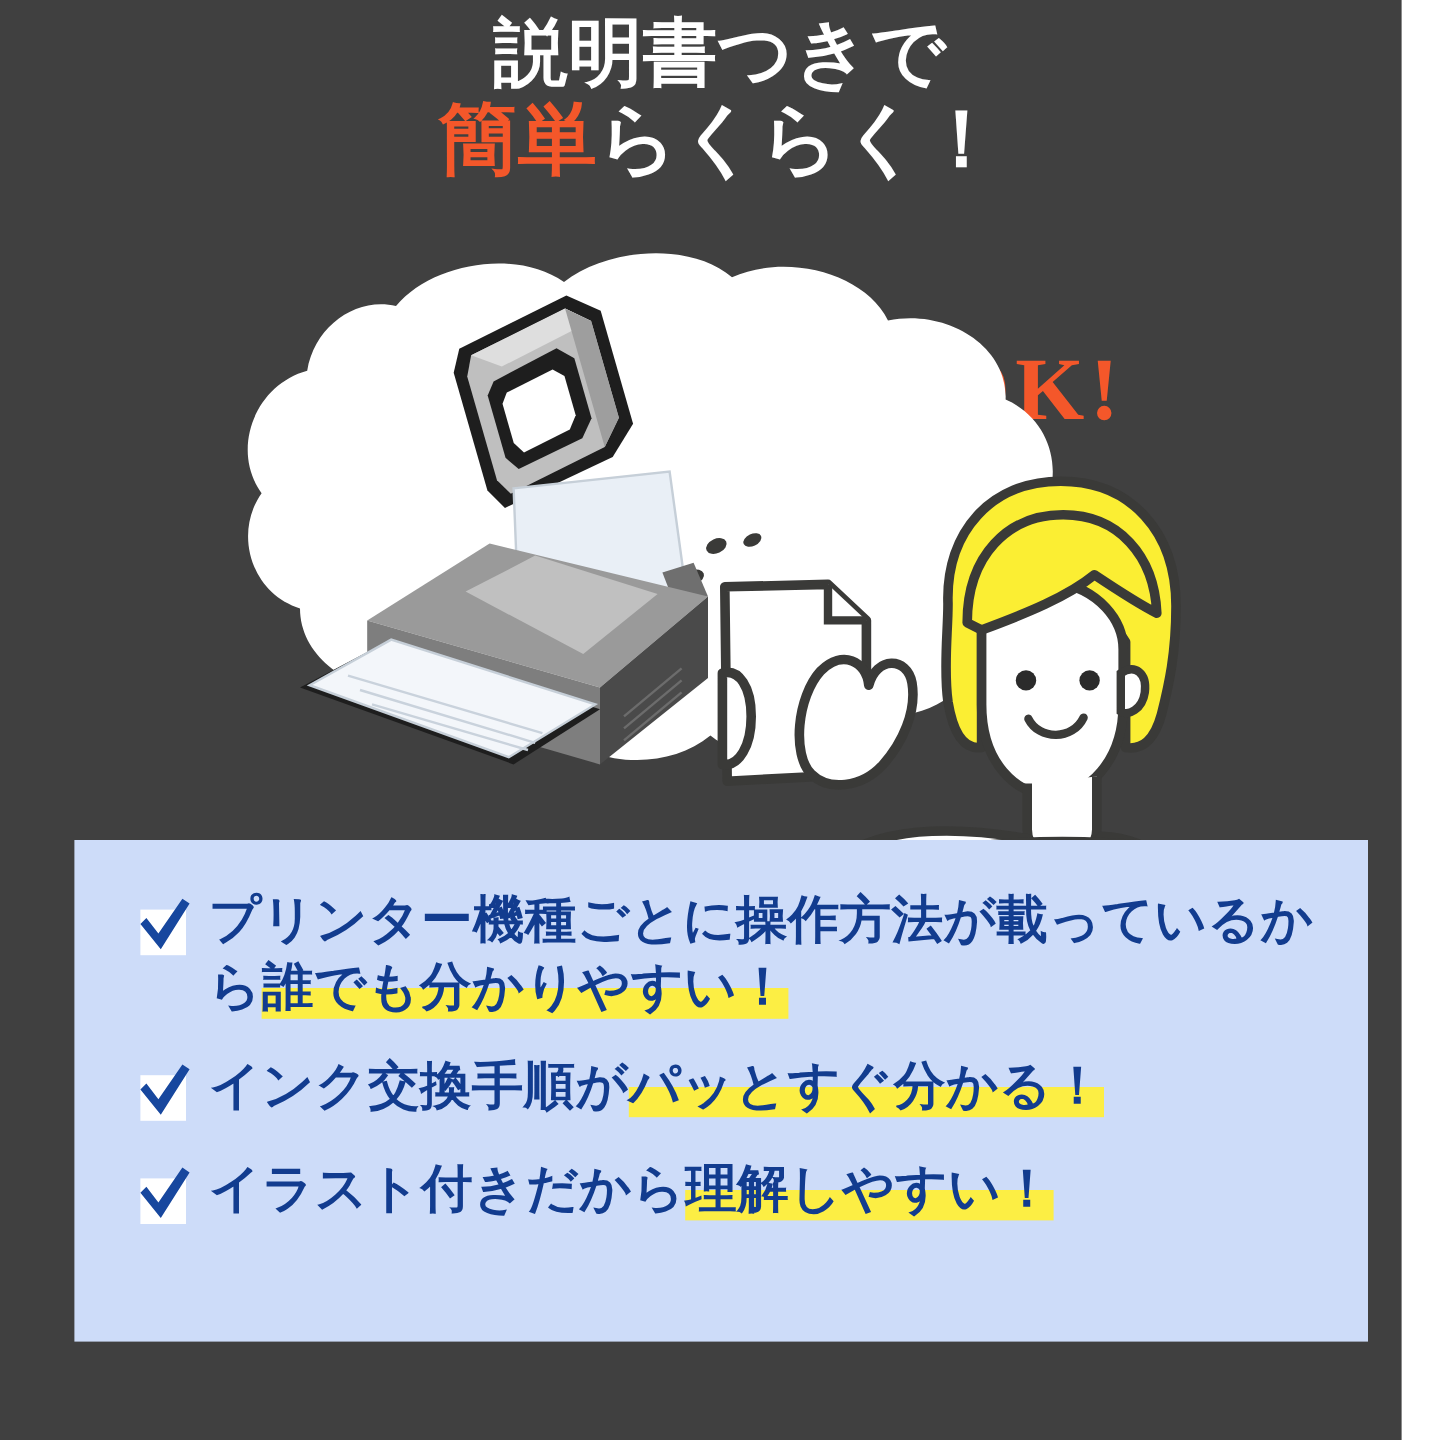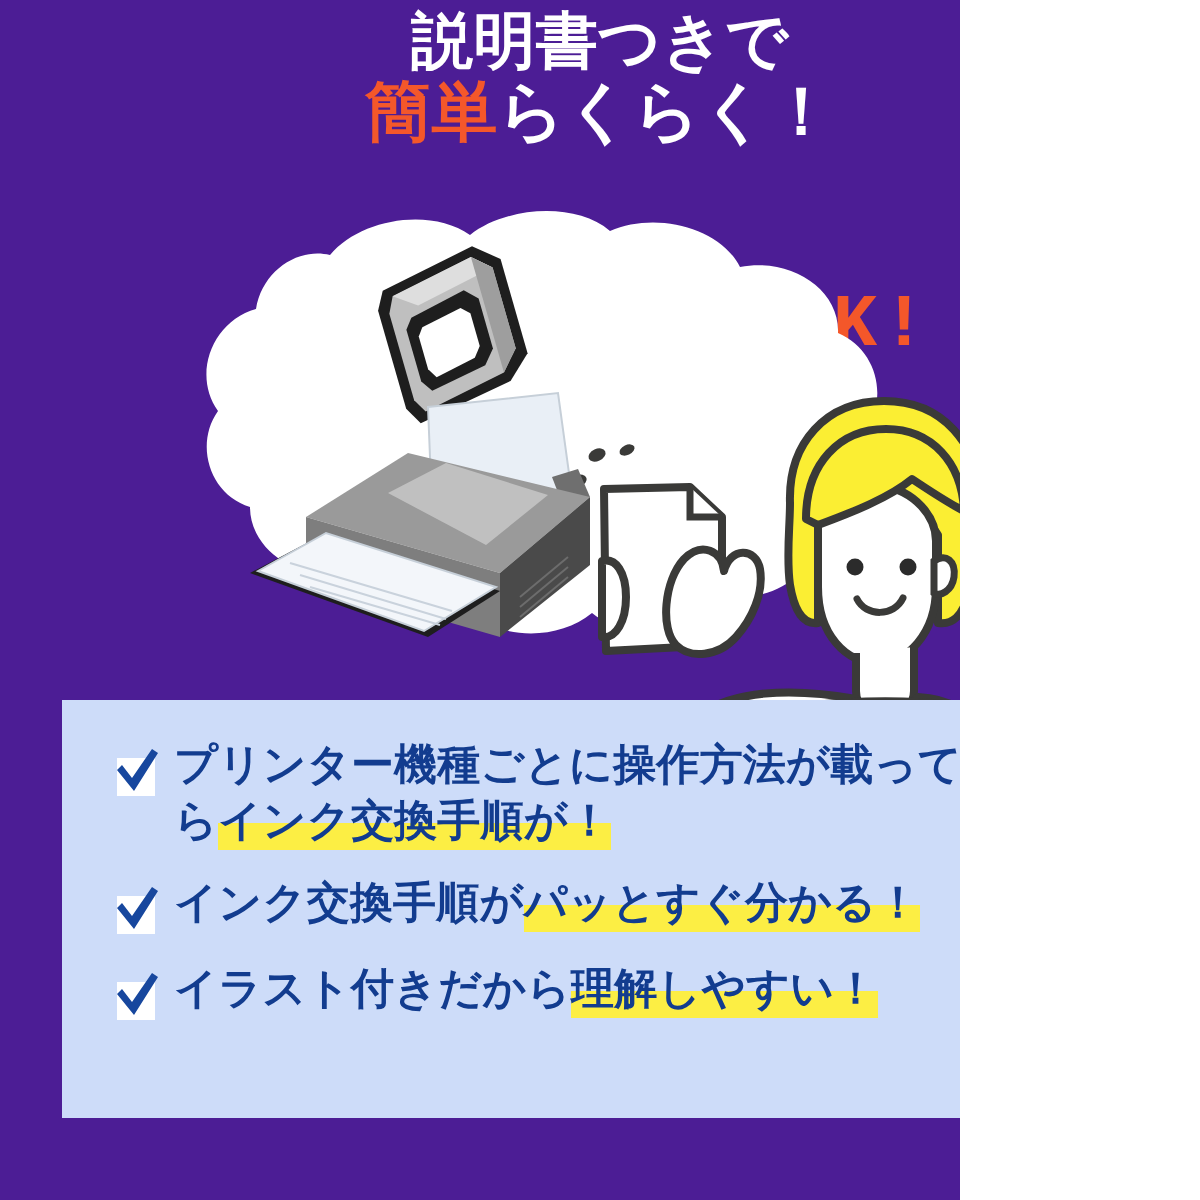--- a/index.html
+++ b/index.html
@@ -2,25 +2,25 @@
 <html lang="ja"><head>
 <meta charset="utf-8">
 <style>
   html, body {
     margin: 0;
     padding: 0;
     background: #ffffff;
   }
   #poster {
     position: relative;
-    width: 960px;
+    width: 1168px;
     height: 1200px;
-    background: #4c1d95;
+    background: #404040;
     overflow: hidden;
-    font-family: Liberation Mono, monospace;
+    font-family: Liberation Serif, serif;
   }
 
   
   .headline {
     position: absolute;
     top: 14px;
     left: 0;
     width: 1200px;
     text-align: center;
     line-height: 1.02;
@@ -265,21 +265,21 @@
   <div class="panel">
     <div class="bullets">
 
       <div class="bullet">
         <span class="check-box">
           <span class="sq"></span>
           <svg width="56" height="56" viewBox="0 0 56 56" xmlns="http://www.w3.org/2000/svg">
             <path d="M 9 26 L 14 21 L 24 34 L 44 5 L 50 9 L 26 47 Z" fill="#17479E"></path>
           </svg>
         </span>
-        <span class="btext"><span>プリンター機種ごとに操作方法が載っているから</span><span class="hl">インク交換手順が！</span></span>
+        <span class="btext"><span>プリンター機種ごとに操作方法が載っているから</span><span class="hl">誰でも分かりやすい！</span></span>
       </div>
 
       <div class="bullet">
         <span class="check-box">
           <span class="sq"></span>
           <svg width="56" height="56" viewBox="0 0 56 56" xmlns="http://www.w3.org/2000/svg">
             <path d="M 9 26 L 14 21 L 24 34 L 44 5 L 50 9 L 26 47 Z" fill="#17479E"></path>
           </svg>
         </span>
         <span class="btext"><span>インク交換手順が</span><span class="hl">パッとすぐ分かる！</span></span>

